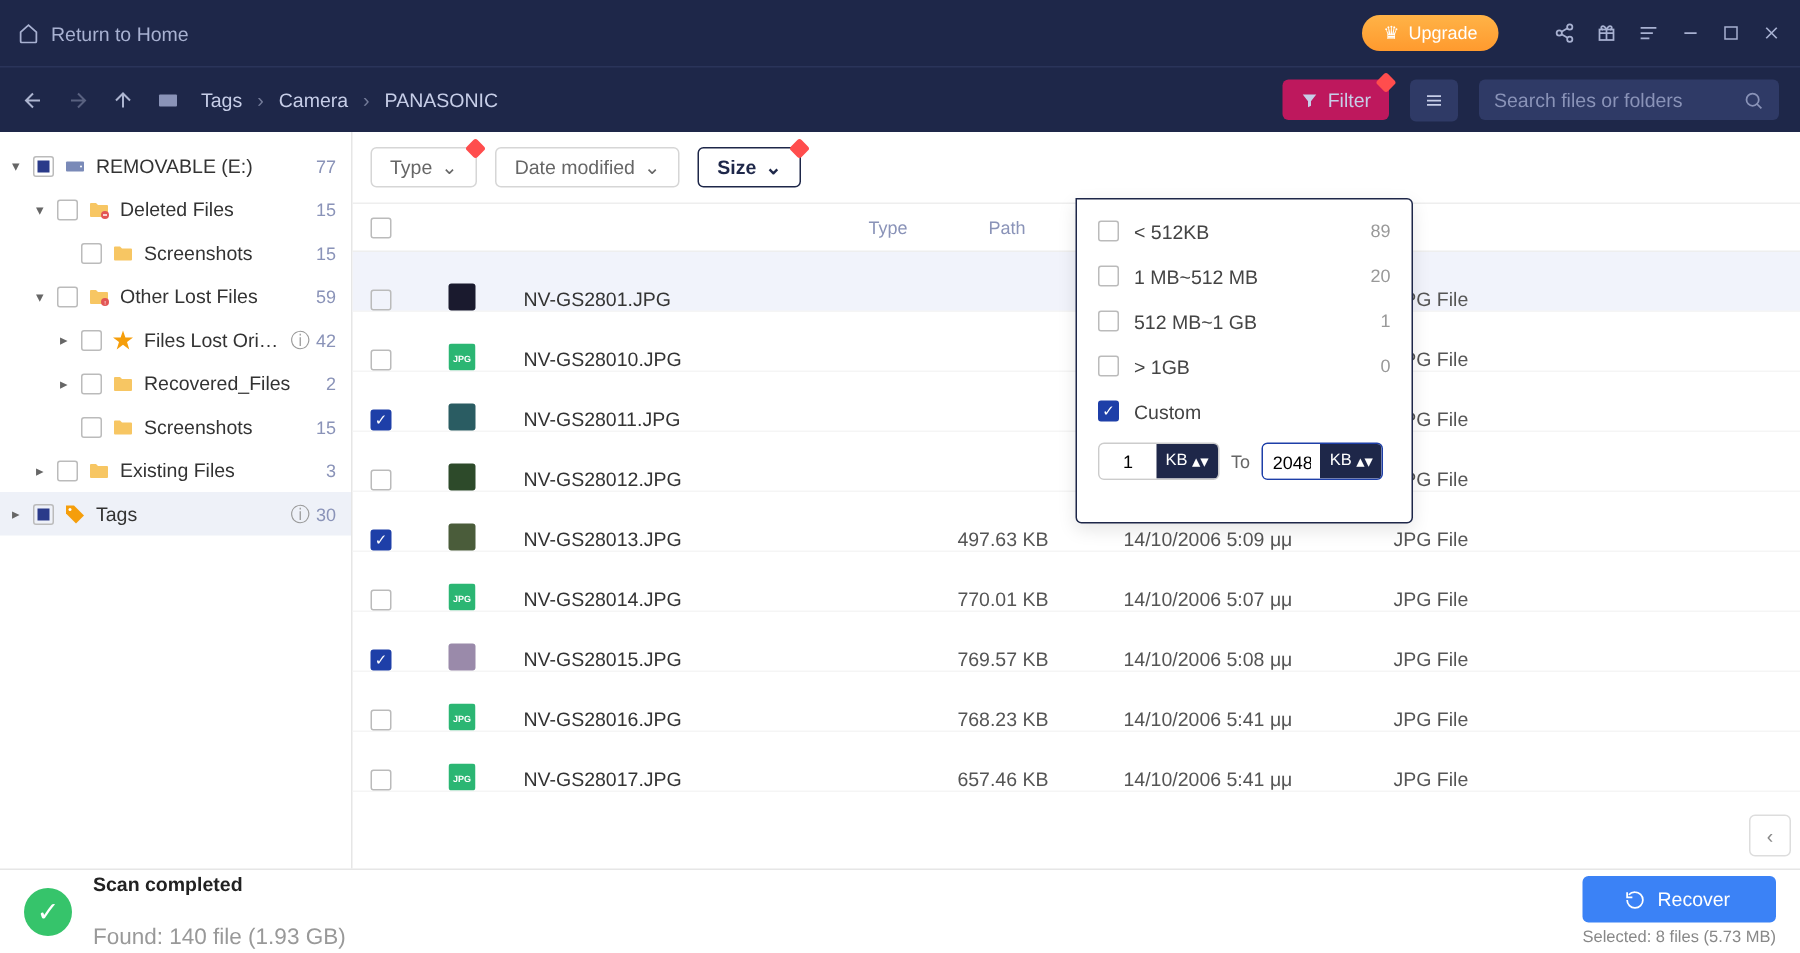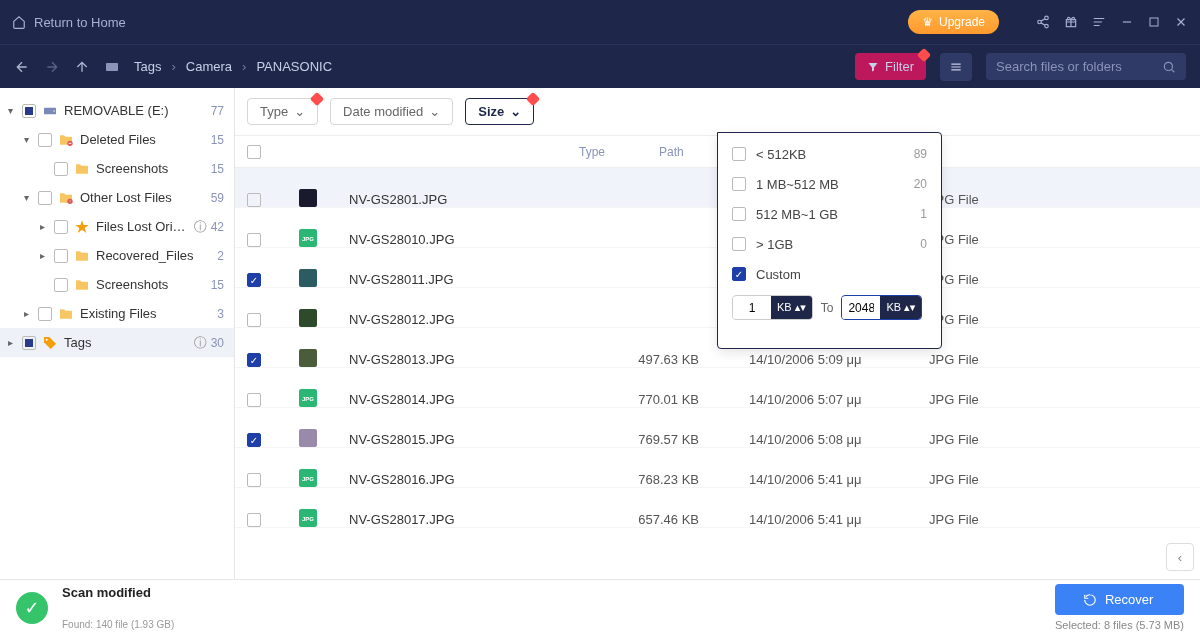--- a/index.html
+++ b/index.html
@@ -73,21 +73,21 @@
 .dd-custom .field.active { border-color: #1e3fa8; }
 .dd-custom input { width: 38px; border: none; padding: 4px 6px; font-size: 12px; outline: none; text-align: center; }
 .dd-custom .unit { background: #1e2749; color: #fff; font-size: 11px; padding: 5px 6px; display: flex; align-items: flex-start; gap: 3px; cursor: pointer; }
 .dd-custom .to { color: #666; font-size: 12px; }
 
 .scrollfab { position: absolute; right: 6px; bottom: 8px; width: 28px; height: 28px; border: 1px solid #ddd; border-radius: 4px; display: flex; align-items: center; justify-content: center; color: #888; cursor: pointer; background: #fff; }
 
 .statusbar { height: 56px; border-top: 1px solid #e6e6e6; display: flex; align-items: center; padding: 0 16px; gap: 14px; }
 .statusbar .okicon { width: 32px; height: 32px; border-radius: 50%; background: #36c46b; display: flex; align-items: center; justify-content: center; color: #fff; font-size: 18px; }
 .statusbar .txt .t1 { font-weight: 600; color: #222; }
-.statusbar .txt .t2 { font-size: 10px; color: #999; margin-top: 19px; }
+.statusbar .txt .t2 { font-size: 15px; color: #999; margin-top: 19px; }
 .statusbar .spacer { flex: 1; }
 .statusbar .right { text-align: right; }
 .statusbar .recover { background: #3b82f6; color: #fff; padding: 8px 28px; border-radius: 4px; cursor: pointer; display: flex; align-items: center; gap: 8px; font-size: 13px; }
 .statusbar .selinfo { font-size: 11px; color: #888; margin-top: 4px; }
 
 svg { display: block; }
 </style>
 </head>
 <body>
 
@@ -486,21 +486,21 @@
         </div>
       </div>
 
     <div class="scrollfab">‹</div>
   </div>
 </div>
 
 <div class="statusbar">
   <div class="okicon">✓</div>
   <div class="txt">
-    <div class="t1">Scan modified</div>
+    <div class="t1">Scan completed</div>
     <div class="t2">Found: 140 file (1.93 GB)</div>
   </div>
   <div class="spacer"></div>
   <div class="right">
     <div class="recover">
       <span>
           <svg width="14" height="14" viewBox="0 0 24 24" fill="none" stroke="currentColor" stroke-width="2">
             <path d="M3 12a9 9 0 109-9 9 9 0 00-7 3"></path>
             <path d="M3 3v6h6"></path>
           </svg>

